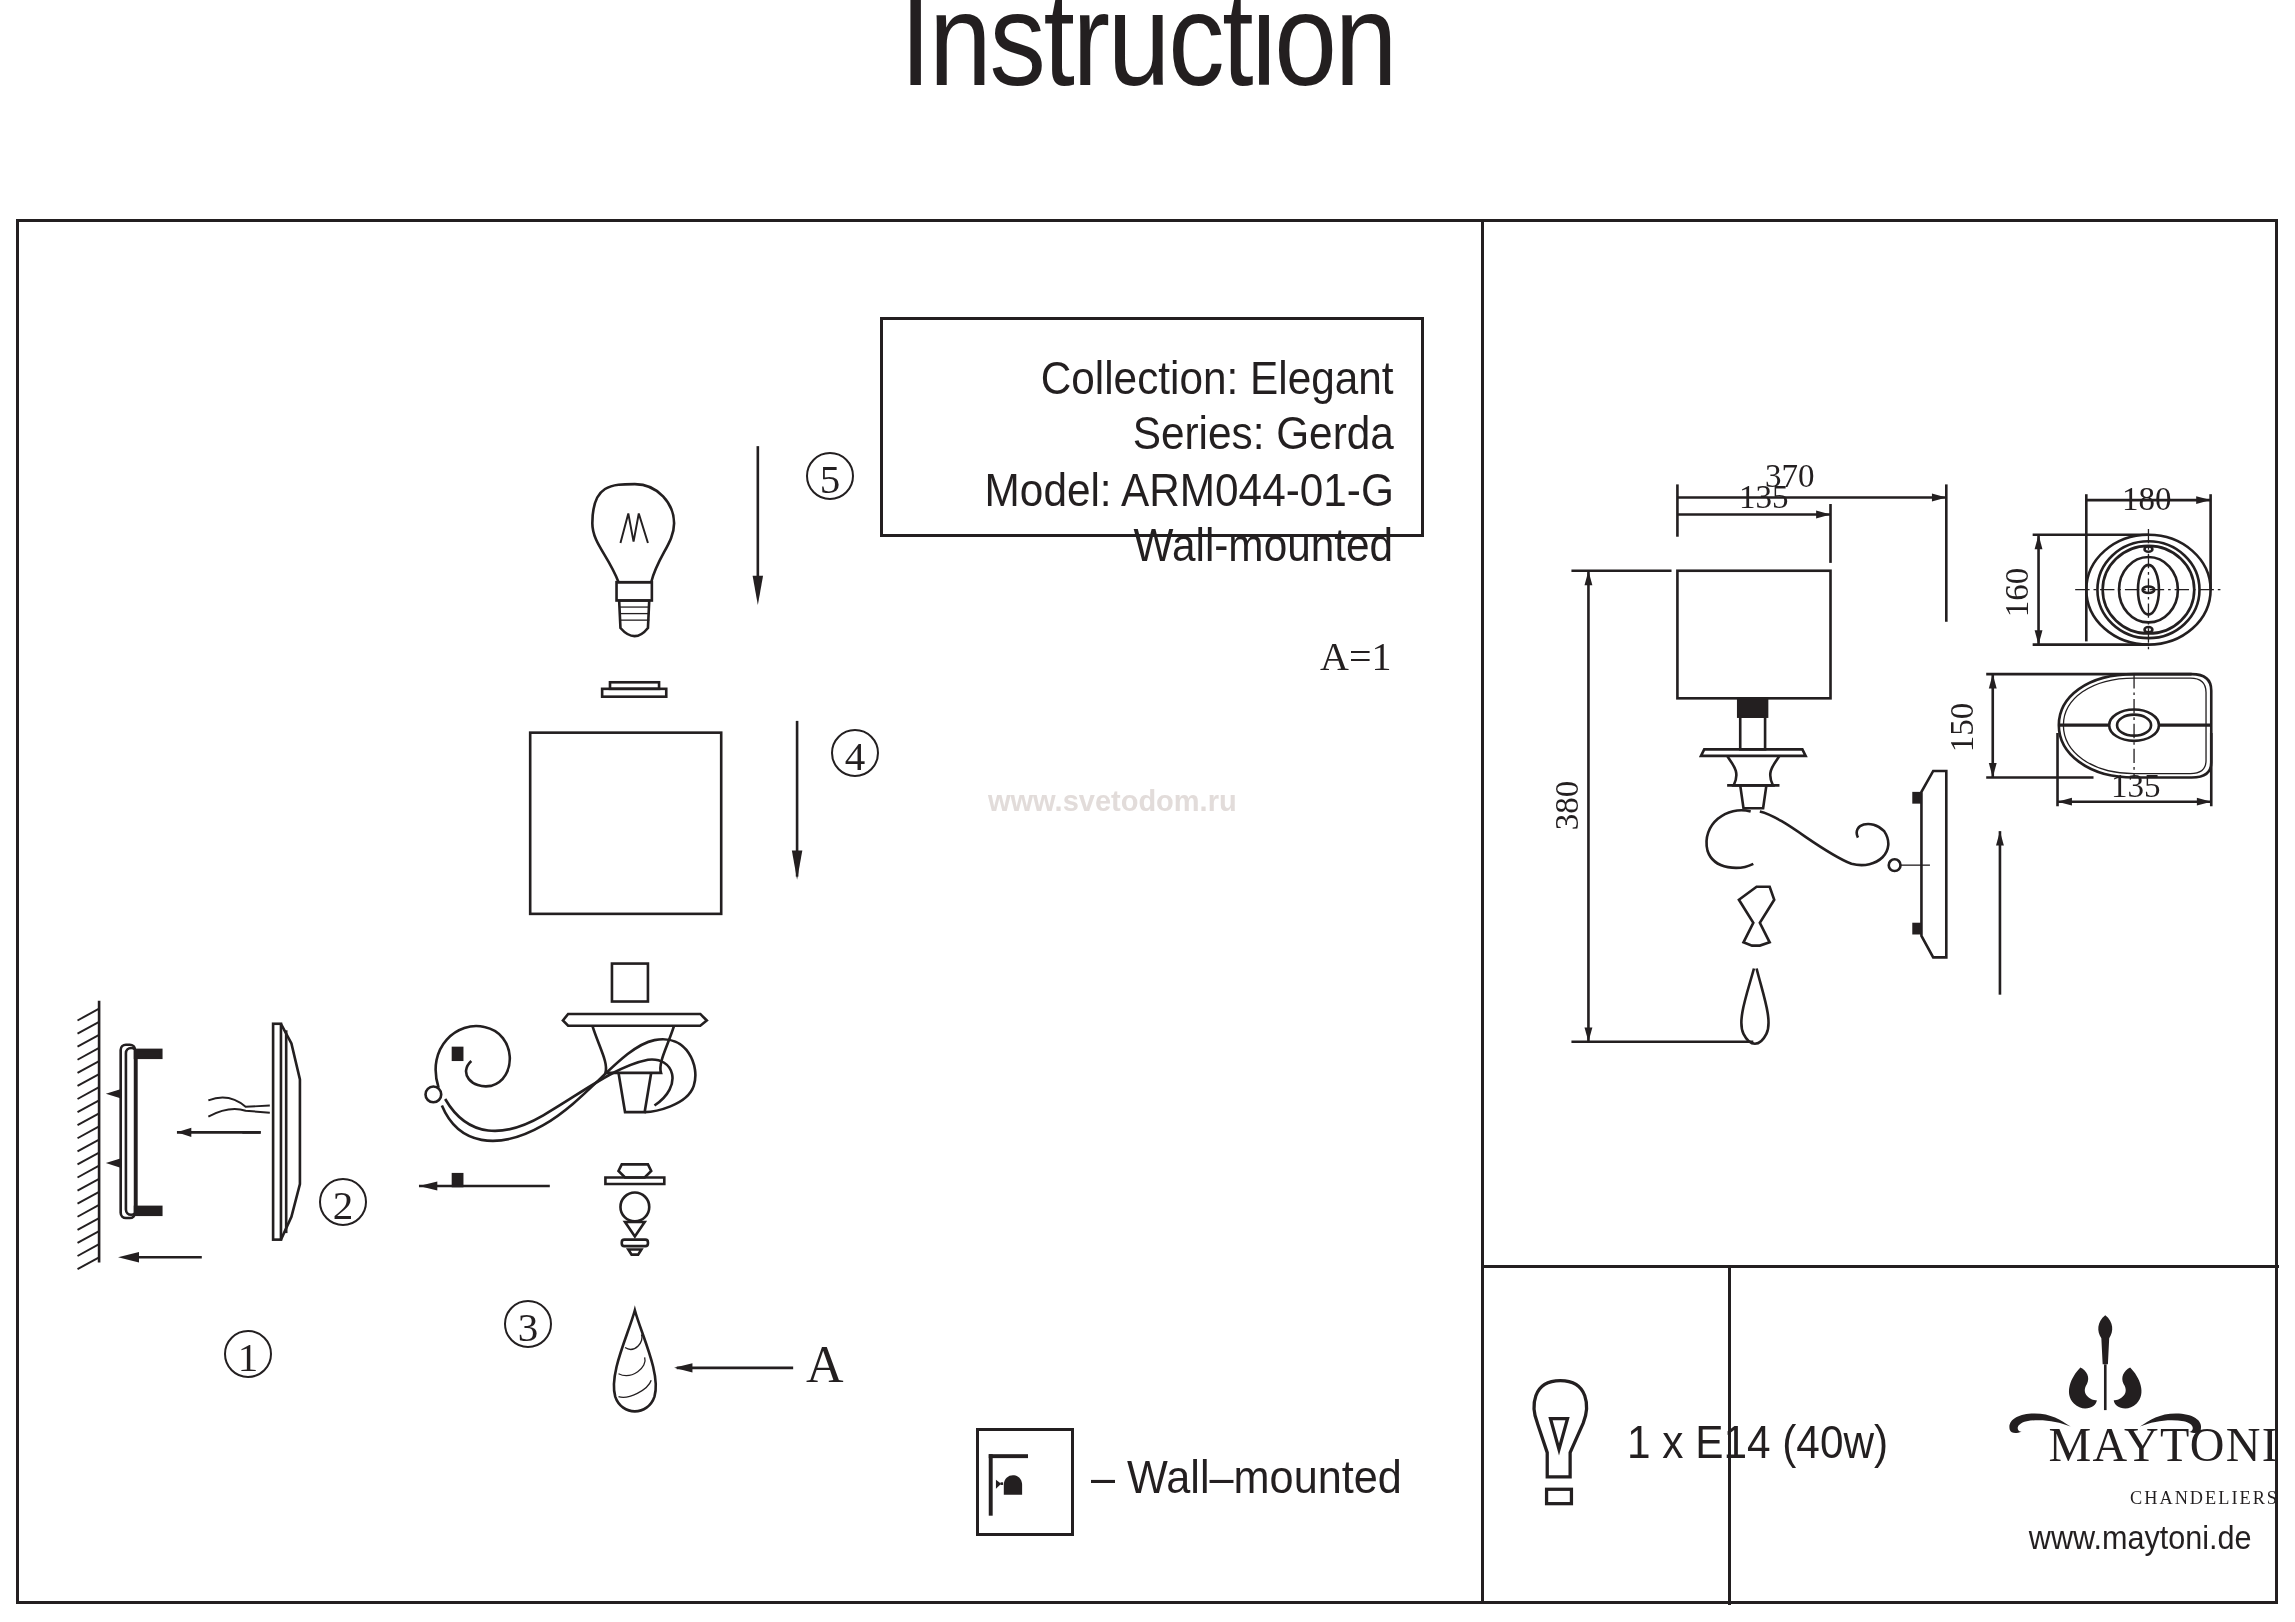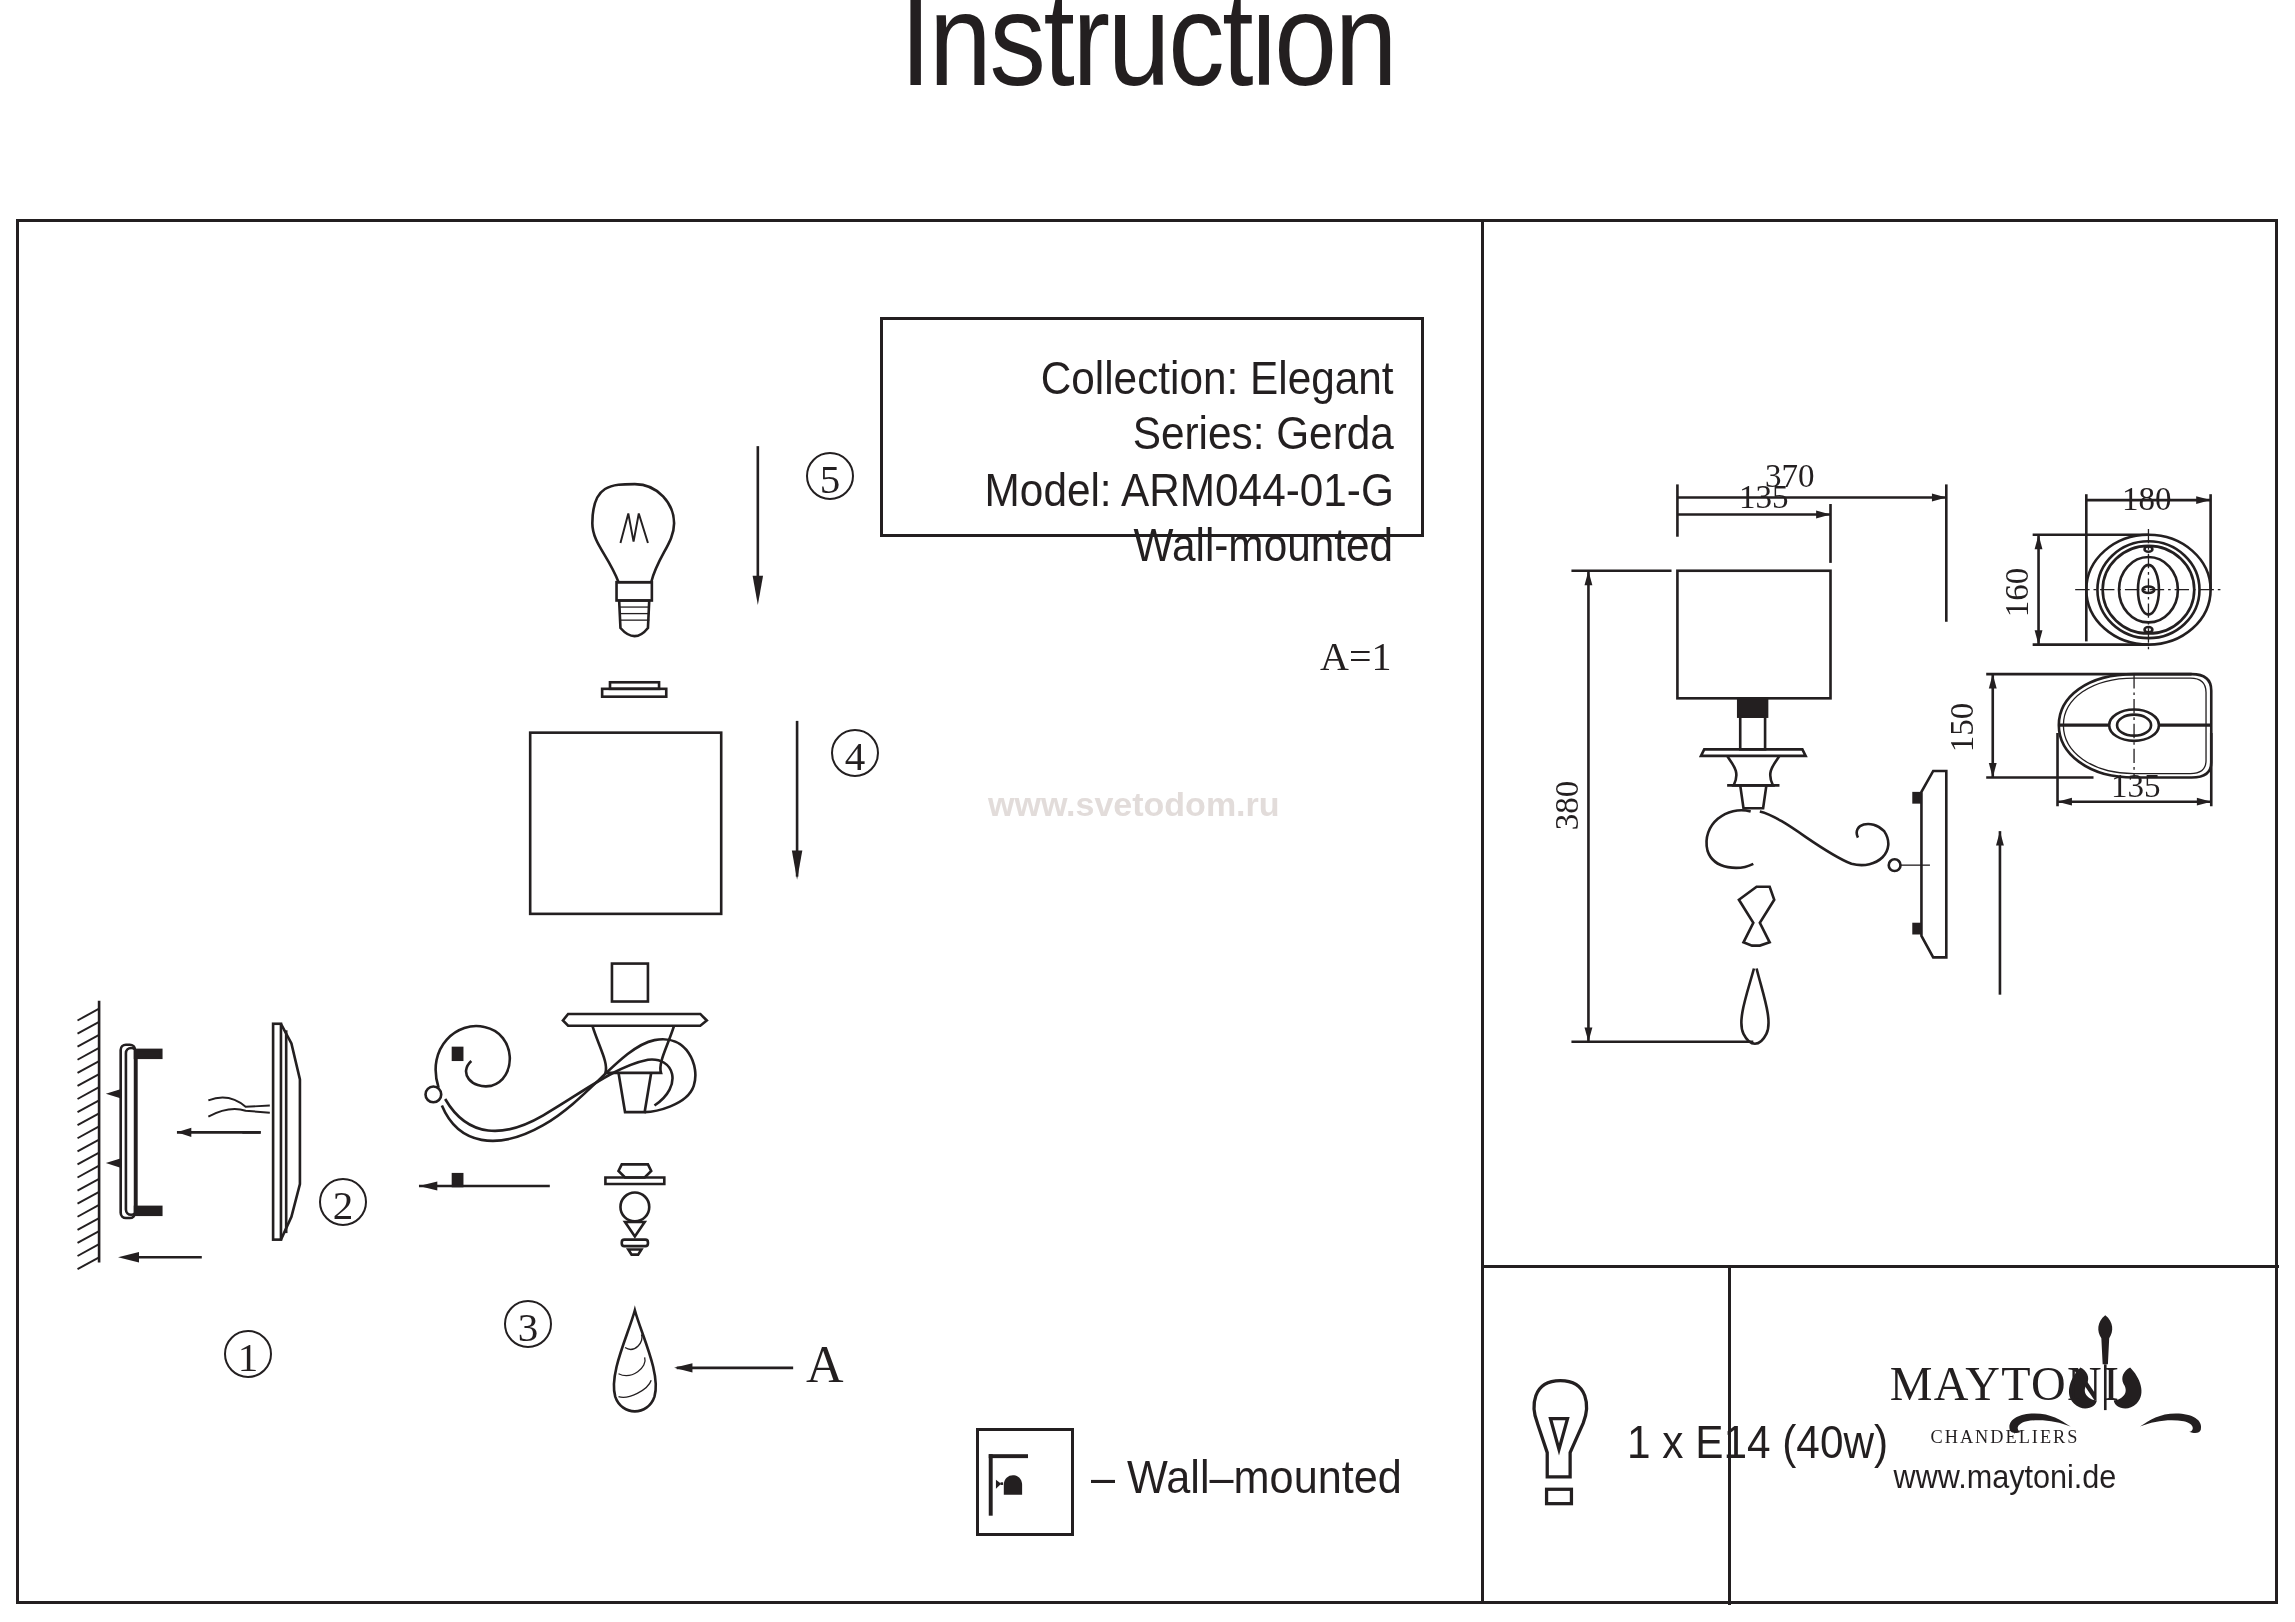--- a/index.html
+++ b/index.html
@@ -8,27 +8,27 @@
   .serif { font-family: "Liberation Serif", "DejaVu Serif", serif; }
   .abs { position: absolute; }
   #title { left: 0; width: 2295px; top: -26px; text-align: center; font-size: 131px; line-height: 1; letter-spacing: -2.6px; transform: scaleX(0.86); transform-origin: center; }
   #frame { left: 16.4px; top: 219px; width: 2262px; height: 1385px; border: 3.3px solid #231f20; box-sizing: border-box; }
   #vdiv1 { left: 1481px; top: 219px; width: 3.3px; height: 1384px; background: #231f20; }
   #hdiv { left: 1481px; top: 1265px; width: 798px; height: 3.3px; background: #231f20; }
   #vdiv2 { left: 1728px; top: 1265px; width: 2.6px; height: 340px; background: #231f20; }
   #infobox { left: 880px; top: 317px; width: 544px; height: 220px; border: 3.3px solid #231f20; box-sizing: border-box; }
   #infobox .line { position: absolute; right: 27.5px; font-size: 46px; line-height: 1; white-space: nowrap; transform: scaleX(0.92); transform-origin: right; }
   #a-eq { left: 1320px; top: 633px; font-size: 40px; }
-  #watermark { left: 988px; top: 785px; font-size: 34px; font-weight: bold; color: #e2dcda; }
+  #watermark { left: 988px; top: 785px; font-size: 29px; font-weight: bold; color: #e2dcda; }
   .step { font-size: 41px; width: 48px; height: 48px; border: 2px solid #231f20; border-radius: 50%; text-align: center; line-height: 50px; box-sizing: border-box; }
   #label-a { left: 806px; top: 1335px; font-size: 52px; }
   #mount-label { left: 1091px; top: 1449px; font-size: 47px; transform: scaleX(0.92); transform-origin: left; white-space: nowrap; }
   #mount-icon { left: 976px; top: 1428px; width: 98px; height: 108px; border: 3.3px solid #231f20; box-sizing: border-box; }
   #bulb-spec { left: 1627px; top: 1415px; font-size: 46px; white-space: nowrap; transform: scaleX(0.92); transform-origin: left; }
-  #brand { left: 1731px; top: 1360px; width: 548px; text-align: center; }
+  #brand { left: 1731px; top: 1421px; width: 548px; text-align: right; }
   #brand-name { font-size: 48px; letter-spacing: 1.3px; line-height: 1; }
   #brand-sub { font-size: 18.3px; letter-spacing: 2px; margin-top: 19px; }
   #brand-url { font-size: 34px; margin-top: 9.2px; transform: scaleX(0.9); }
   .dim { font-size: 33px; line-height: 1; }
   .vdim { transform: rotate(-90deg); transform-origin: center; }
   svg { position: absolute; left: 0; top: 0; }
 </style>
 </head>
 <body>
 

